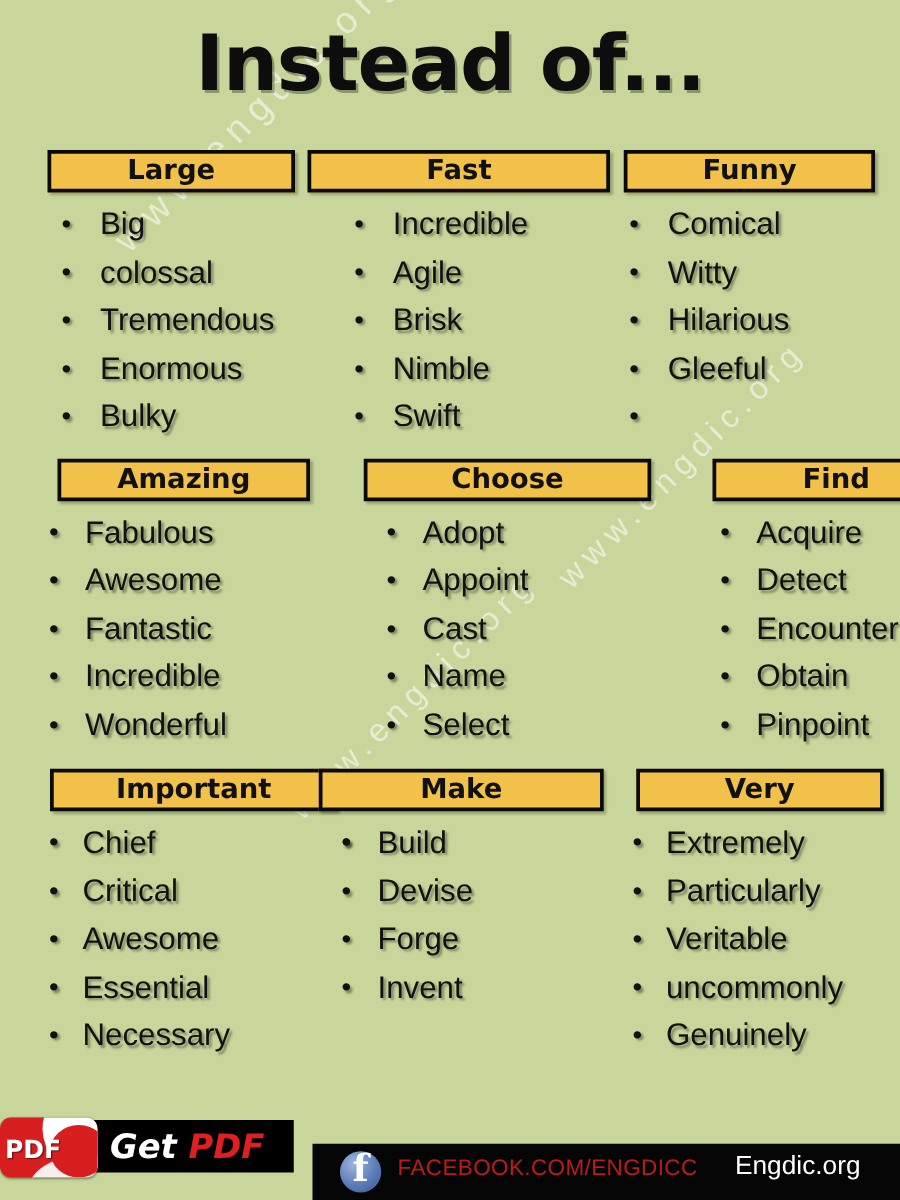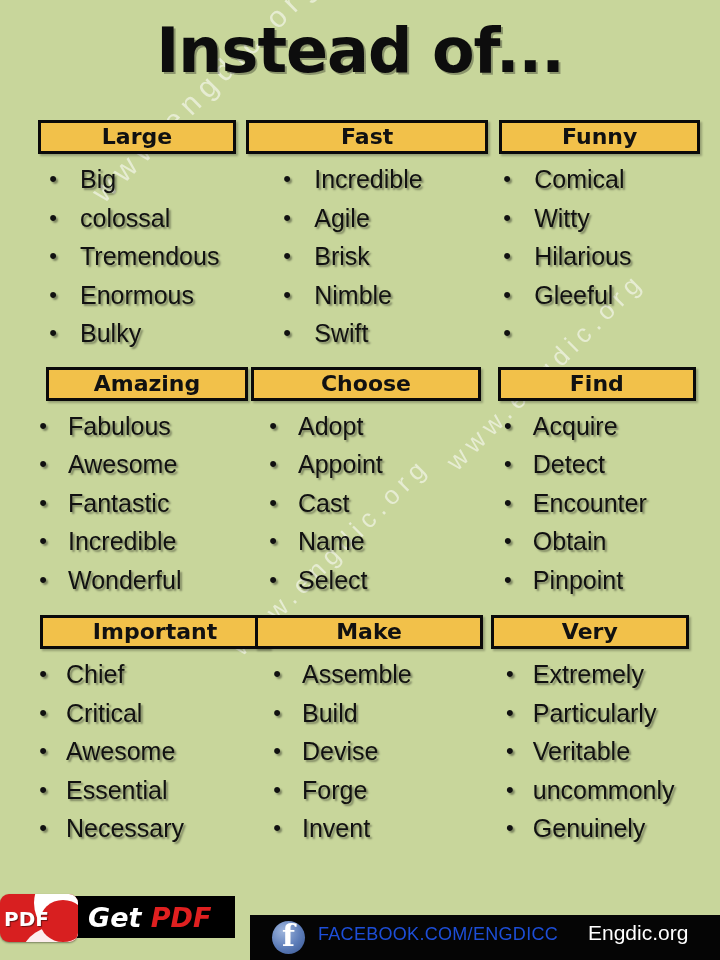--- a/index.html
+++ b/index.html
@@ -52,21 +52,21 @@
   .r0 .c0 .hdr{margin-left:14px;width:192px;}
   .r0 .c1 .hdr{margin-left:2px;width:236px;}
   .r0 .c2 .hdr{margin-left:11px;width:195px;}
 
   .r1 .c0 .hdr{margin-left:22px;width:196px;}
   .r1 .c1 .hdr{margin-left:3px;width:224px;}
   .r1 .c2 .hdr{margin-left:9px;width:192px;}
 
   .r2 .c0 .hdr{margin-left:16px;width:224px;}
   .r2 .c1 .hdr{margin-left:3px;width:222px;}
-  .r2 .c2 .hdr{width:192px;}
+  .r2 .c2 .hdr{margin-left:18px;width:192px;}
 
   ul.words{list-style:none;margin:0;padding:0;}
   ul.words li{
     position:relative;
     font-size:25px;line-height:38.5px;
     color:#111;
     font-family:"Liberation Sans","DejaVu Sans",sans-serif;
     text-shadow:2px 2px 2px rgba(0,0,0,.38);
     white-space:nowrap;
   }
@@ -84,21 +84,21 @@
   .r1 .c0 ul{padding-left:8px;}  .r1 .c0 li .txt{padding-left:36px;}
   .r1 .c1 ul{padding-left:14px;} .r1 .c1 li .txt{padding-left:36px;}
   .r1 .c2 ul{padding-left:8px;}  .r1 .c2 li .txt{padding-left:36px;}
 
   .r2 .c0 ul{padding-left:8px;}  .r2 .c0 li .txt{padding-left:34px;}
   .r2 .c1 ul{padding-left:14px;} .r2 .c1 li .txt{padding-left:36px;}
   .r2 .c2 ul{padding-left:8px;}  .r2 .c2 li .txt{padding-left:34px;}
 
   .r1 .hdr-wrap,.r2 .hdr-wrap{margin-top:0;}
   .row.r0{margin-top:0;}
-  .row.r1{margin-top:14px;}
+  .row.r1{margin-top:14px;gap:40px;}
   .row.r2{margin-top:16px;}
   .hdr-wrap{margin-bottom:6px;}
 
   
   .getpdf-bar{
     position:absolute;left:35px;top:896px;width:200px;height:42px;
     background:#000;
   }
   .getpdf-text{
     position:absolute;left:88px;top:902px;
@@ -140,21 +140,21 @@
     background:radial-gradient(circle at 35% 30%,#9fb6dd 0%,#5c7cb8 55%,#37558f 100%);
   }
   .fb-icon .f{
     position:absolute;left:0;top:-3px;width:33px;text-align:center;
     font-family:"DejaVu Serif","Liberation Serif",serif;
     font-weight:bold;font-size:30px;color:#fff;line-height:36px;
   }
   .fb-url{
     position:absolute;left:318px;top:924px;
     font-family:"Liberation Sans","DejaVu Sans",sans-serif;
-    font-size:18px;letter-spacing:.3px;color:#1d4ed8;
+    font-size:18px;letter-spacing:.3px;color:#b91c1c;
   }
   .site{
     position:absolute;left:588px;top:921px;
     font-family:"Liberation Sans","DejaVu Sans",sans-serif;
     font-size:21px;color:#ffffff;
   }
 </style>
 </head>
 <body>
 
@@ -257,21 +257,21 @@
           <li><span class="bullet">•</span><span class="txt">Awesome</span></li>
           <li><span class="bullet">•</span><span class="txt">Essential</span></li>
           <li><span class="bullet">•</span><span class="txt">Necessary</span></li>
         </ul>
       </div>
       <div class="cell c1">
         <div class="hdr-wrap">
           <div class="hdr">Make</div>
         </div>
         <ul class="words">
-          <li><span class="bullet">•</span><span class="txt">Assemble</span></li>
+          <li><span class="bullet">•</span></li>
           <li><span class="bullet">•</span><span class="txt">Build</span></li>
           <li><span class="bullet">•</span><span class="txt">Devise</span></li>
           <li><span class="bullet">•</span><span class="txt">Forge</span></li>
           <li><span class="bullet">•</span><span class="txt">Invent</span></li>
         </ul>
       </div>
       <div class="cell c2">
         <div class="hdr-wrap">
           <div class="hdr">Very</div>
         </div>

